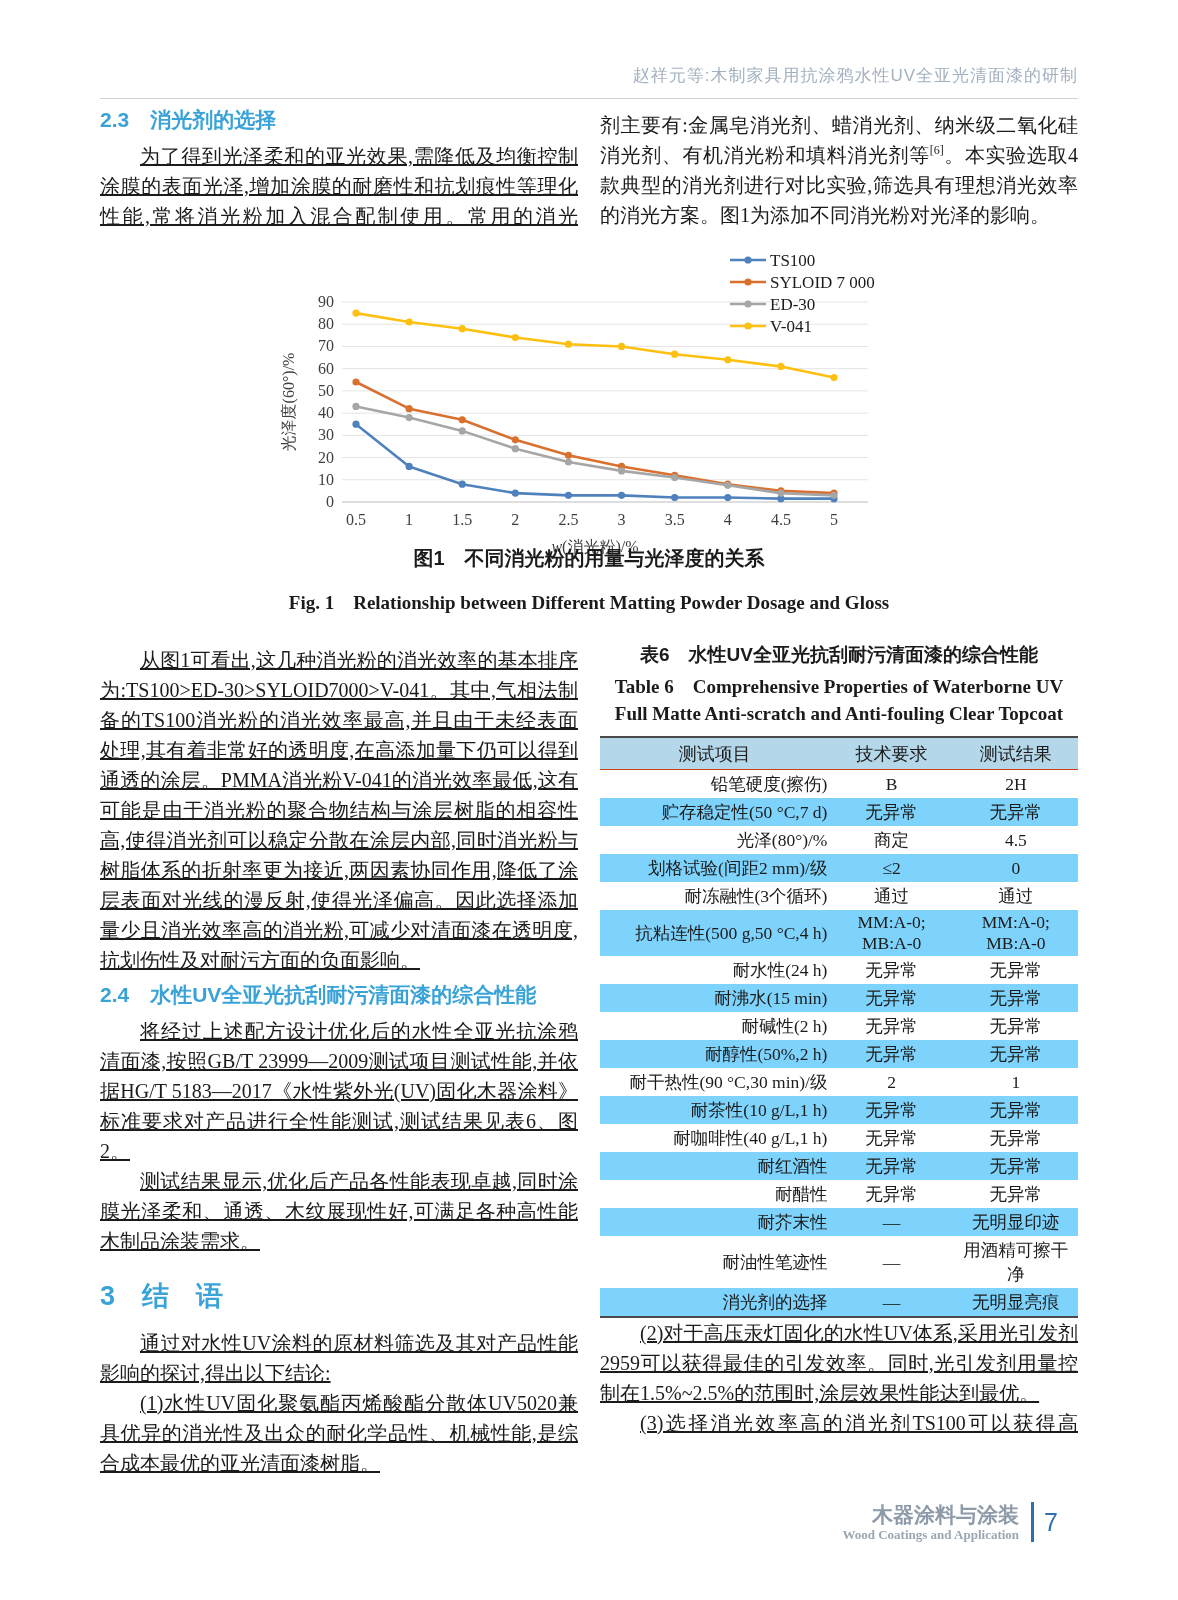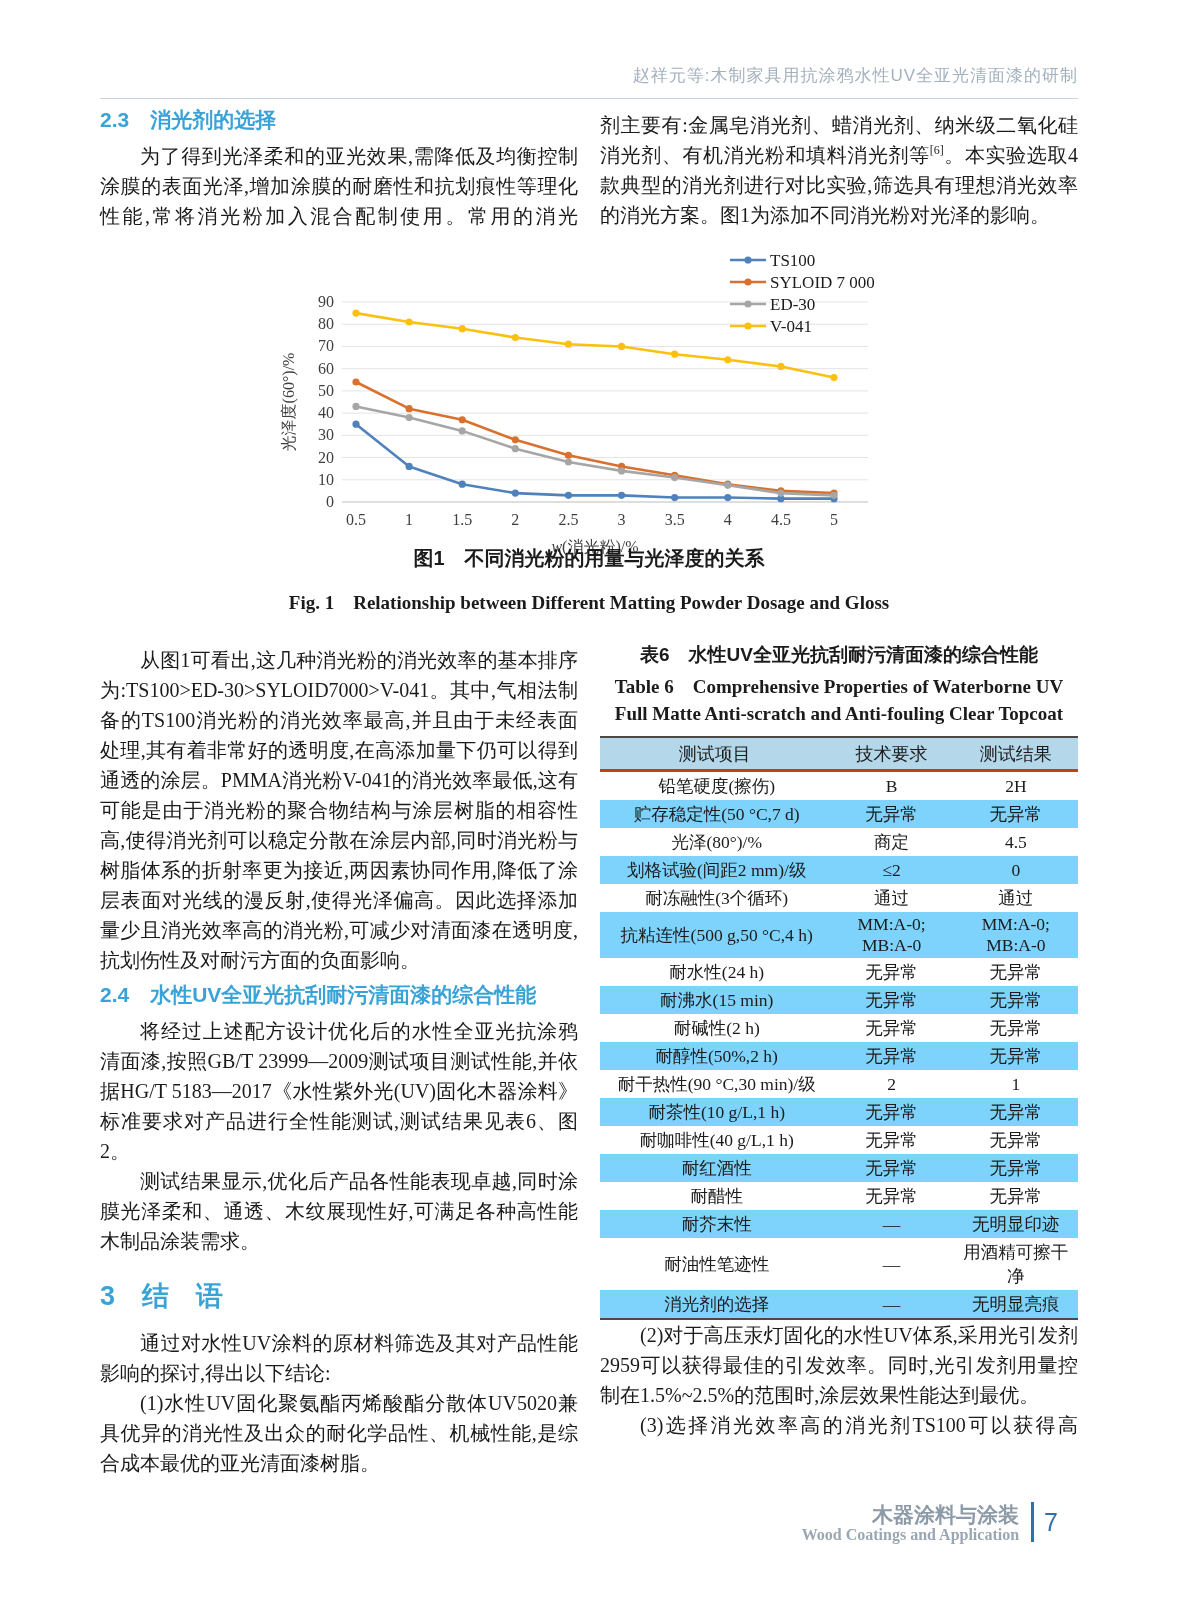--- a/index.html
+++ b/index.html
@@ -15,52 +15,52 @@
   #left1  { left:100px; top:106px; }
   #right1 { left:600px; top:110px; }
   #left2  { left:100px; top:645px; }
   #right2 { left:600px; top:642px; }
 
   .sec-heading { color:#39a3d8; font-family:"Liberation Sans", sans-serif;
           font-weight:bold; font-size:21px; margin:0 0 7px 0; }
   .sec-heading.big { font-size:27px; margin:22px 0 14px 0; }
 
   p.body { font-size:20px; line-height:30px; text-align:justify; margin:0; word-break:break-all; }
-  p.body.indent { text-indent:2em; }
+  p.body.indent { text-indent:2em;text-decoration:underline; }
   p.body.cont { text-align-last:justify; }
   sup { font-size:12px; line-height:0; }
 
   .chart-wrap { position:absolute; left:278px; top:244px; width:650px; height:318px; }
 
   .fig-caption-zh { position:absolute; left:100px; top:545px; width:978px; text-align:center;
           font-weight:bold; font-size:20px; font-family:"Liberation Sans", sans-serif; }
   .fig-caption-en { position:absolute; left:100px; top:590px; width:978px; text-align:center;
           font-weight:bold; font-size:19px; font-family:"Liberation Serif", serif; }
 
   .tbl-caption-zh { text-align:center; font-weight:bold; font-size:19px;
           font-family:"Liberation Sans", sans-serif; margin:0 0 5px 0; }
   .tbl-caption-en { text-align:center; font-weight:bold; font-size:19px; line-height:27px;
           font-family:"Liberation Serif", serif; margin:0; }
 
   table.props { width:100%; border-collapse:collapse; margin-top:9px; font-size:17.5px;
           border-top:2px solid #4a4a4a; border-bottom:2px solid #4a4a4a; }
-  table.props thead tr { background:#b5d7ea; border-bottom:3px solid #c2410c;margin-top:9px; }
+  table.props thead tr { background:#b5d7ea; border-bottom:1px solid #c2410c;margin-top:9px; }
   table.props th { font-weight:normal; font-size:18px; padding:3px 2px; height:25px; text-align:center; }
   table.props td { padding:2px 2px; height:24px; text-align:center; white-space:pre-line; }
-  table.props td:first-child { text-align:center; padding-left:6px;margin-left:16px; }
+  table.props td:first-child { text-align:right; padding-left:6px;margin-left:16px; }
   table.props tr.alt { background:#7dd3fc; }
 
   #right2 p.body { margin-top:0; }
   #p2-conc { margin-top:46px; }
 
   .footer { position:absolute; top:1502px; right:120px; display:flex; align-items:center; }
   .footer-text { text-align:right; }
   .footer-zh { font-size:21px; font-weight:bold; color:#8d9aa7;
           font-family:"Liberation Sans", sans-serif; line-height:24px; }
-  .footer-en { font-size:16px; font-weight:bold; color:#9aa7b3;
+  .footer-en { font-size:13px; font-weight:bold; color:#9aa7b3;
           font-family:"Liberation Serif", serif; line-height:15px; }
   .footer-bar { width:3px; height:40px; background:#2e6fae; margin:0 10px 0 12px; }
   .footer-page { font-size:25px; color:#2e6fae; font-family:"Liberation Sans", sans-serif; }
 </style>
 </head>
 <body>
 
 <div class="page">
 
   <div class="running-title">赵祥元等:木制家具用抗涂鸦水性UV全亚光清面漆的研制</div>

